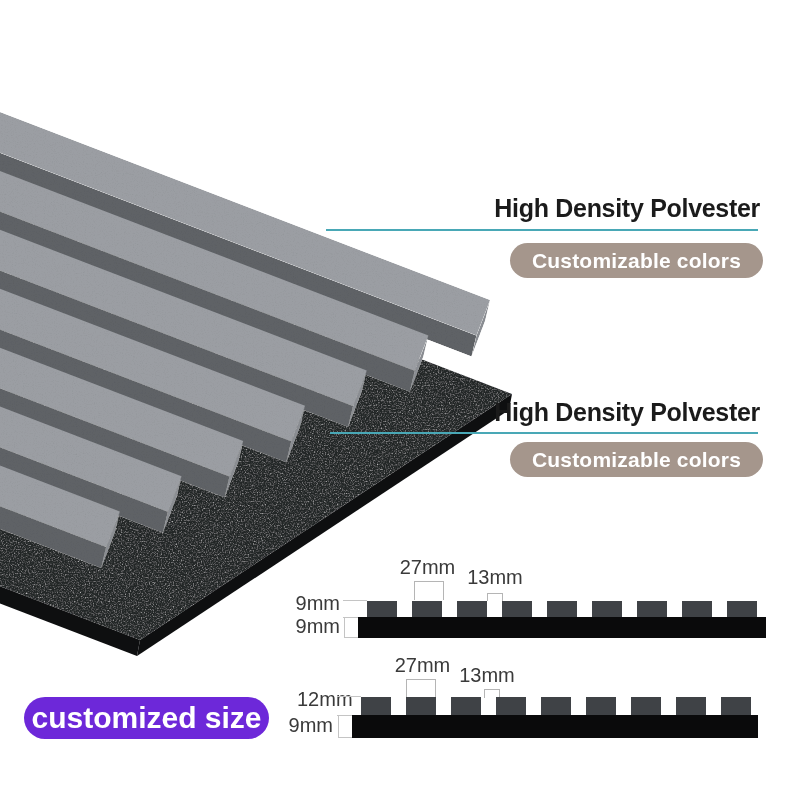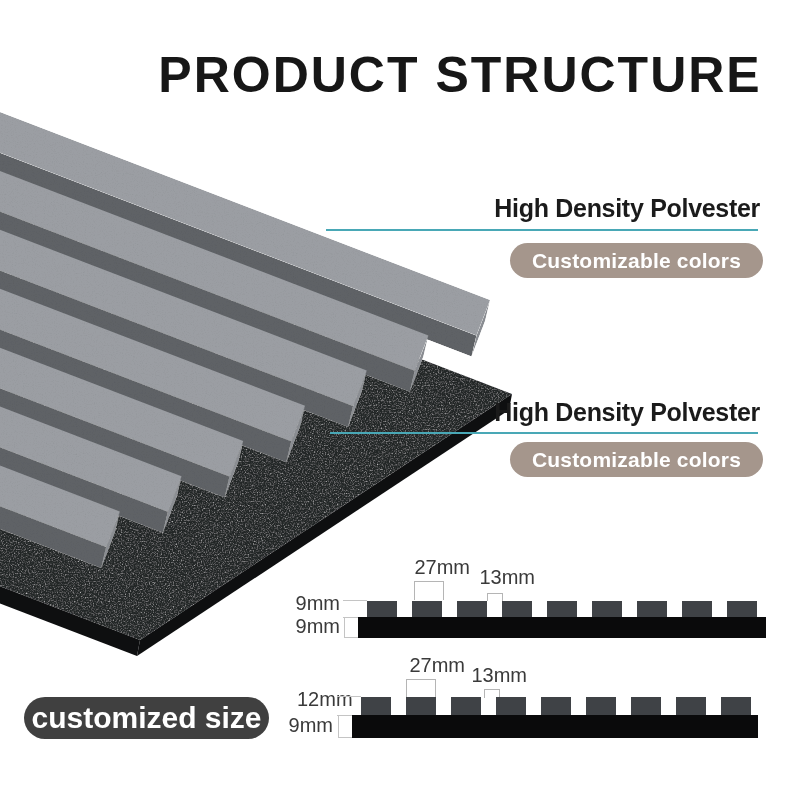--- a/index.html
+++ b/index.html
@@ -14,30 +14,30 @@
   .callout-label{position:absolute;left:450px;width:310px;text-align:right;font-size:25px;
                  font-weight:bold;letter-spacing:-0.3px;color:#1b1b1b;z-index:3;white-space:nowrap;}
   .leader{position:absolute;height:2px;z-index:2;}
   .badge{position:absolute;left:510px;width:253px;height:35px;border-radius:18px;z-index:3;
          display:flex;align-items:center;justify-content:center;color:#ffffff;
          font-size:21px;font-weight:bold;letter-spacing:0.2px;}
   
   .xsec{position:absolute;width:495px;height:95px;z-index:3;}
   .xsec *{position:absolute;}
   .mlabel{font-size:20px;color:#3a3a3a;line-height:1.05;white-space:nowrap;}
-  .center{text-align:right;}
+  .center{text-align:center;}
   .right{text-align:right;}
   .bracket{border:1px solid #b5b5b5;border-bottom:none;background:transparent;}
   .tick{background:#c4c4c4;}
   .xslat-row{height:16px;}
   .xslat{top:0;height:100%;background:#3f4246;}
   .xbase{background:#0a0a0b;}
   
   .size-badge{position:absolute;left:24px;top:697px;width:245px;height:42px;border-radius:21px;
-              background:#404040;color:#ffffff;display:flex;align-items:center;justify-content:center;
+              background:#6d28d9;color:#ffffff;display:flex;align-items:center;justify-content:center;
               font-size:30px;font-weight:bold;z-index:3;}
 </style>
 </head>
 <body>
 
 <div class="canvas">
 
   <svg id="panel-svg" viewBox="0 0 800 800">
     <defs>
       <filter id="feltGray" x="-5%" y="-5%" width="110%" height="110%">
@@ -88,21 +88,20 @@
         <polygon points="-321.6,224.2 243.2,441.0 229.6,476.5 -335.2,259.7" fill="#9b9ea3"></polygon>
         <polygon points="-354.9,311.0 167.9,511.7 162.9,532.7 -359.9,332.0" fill="#5f6266"></polygon>
         <polygon points="181.5,476.2 167.9,511.7 162.9,532.7 176.5,497.2" fill="#8b8e93"></polygon>
         <polygon points="-341.3,275.6 181.5,476.2 167.9,511.7 -354.9,311.0" fill="#9b9ea3"></polygon>
         <polygon points="-374.6,362.4 106.2,546.9 101.2,567.9 -379.6,383.4" fill="#5f6266"></polygon>
         <polygon points="119.8,511.5 106.2,546.9 101.2,567.9 114.8,532.5" fill="#8b8e93"></polygon>
         <polygon points="-361.0,326.9 119.8,511.5 106.2,546.9 -374.6,362.4" fill="#9b9ea3"></polygon>
       </g>
   </svg>
 
-  <div class="title">PRODUCT STRUCTURE</div>
 
   <div class="callout-label" style="top:194px;">High Density Polvester</div>
   <div class="leader" id="leader1" style="left: 326px; top: 229px; width: 432px; background: rgb(73, 168, 182);"></div>
   <div class="badge" id="badge1" style="top: 243px; background: rgb(165, 150, 140);">Customizable colors</div>
 
   <div class="callout-label" style="top:398px;">High Density Polvester</div>
   <div class="leader" id="leader2" style="left: 330px; top: 432px; width: 428px; background: rgb(73, 168, 182);"></div>
   <div class="badge" id="badge2" style="top: 442px; background: rgb(165, 150, 140);">Customizable colors</div>
 
   <div class="xsec" style="left:290px;top:555px;">

